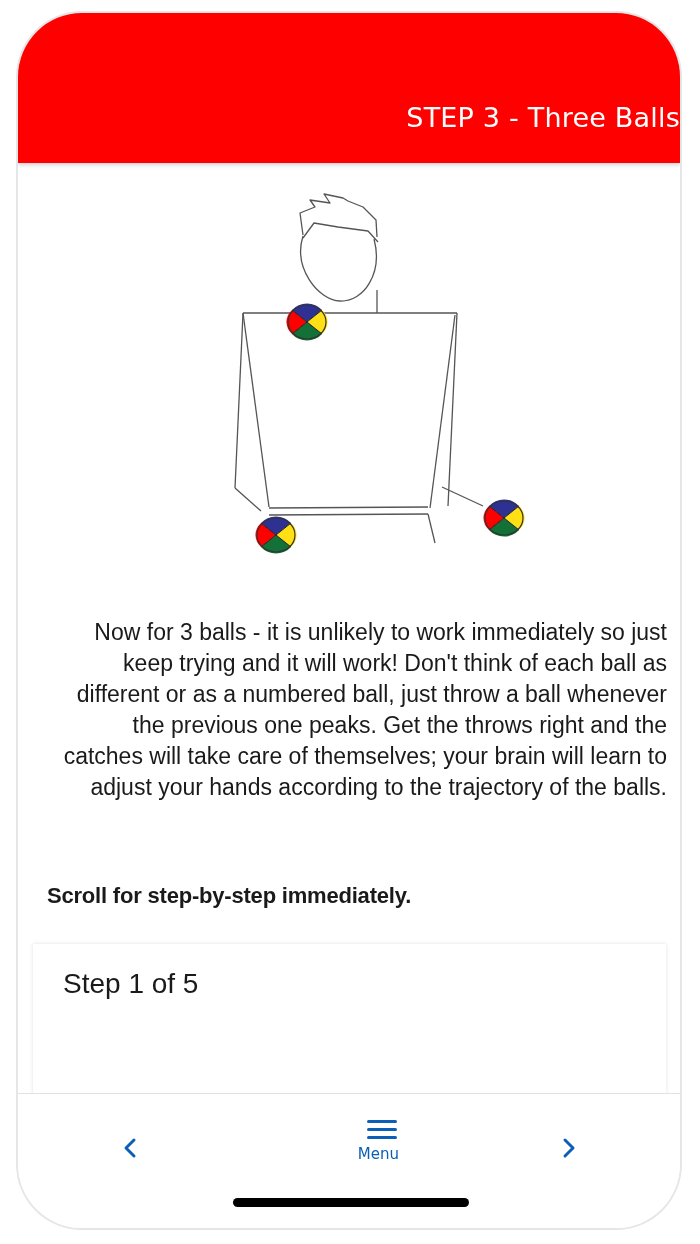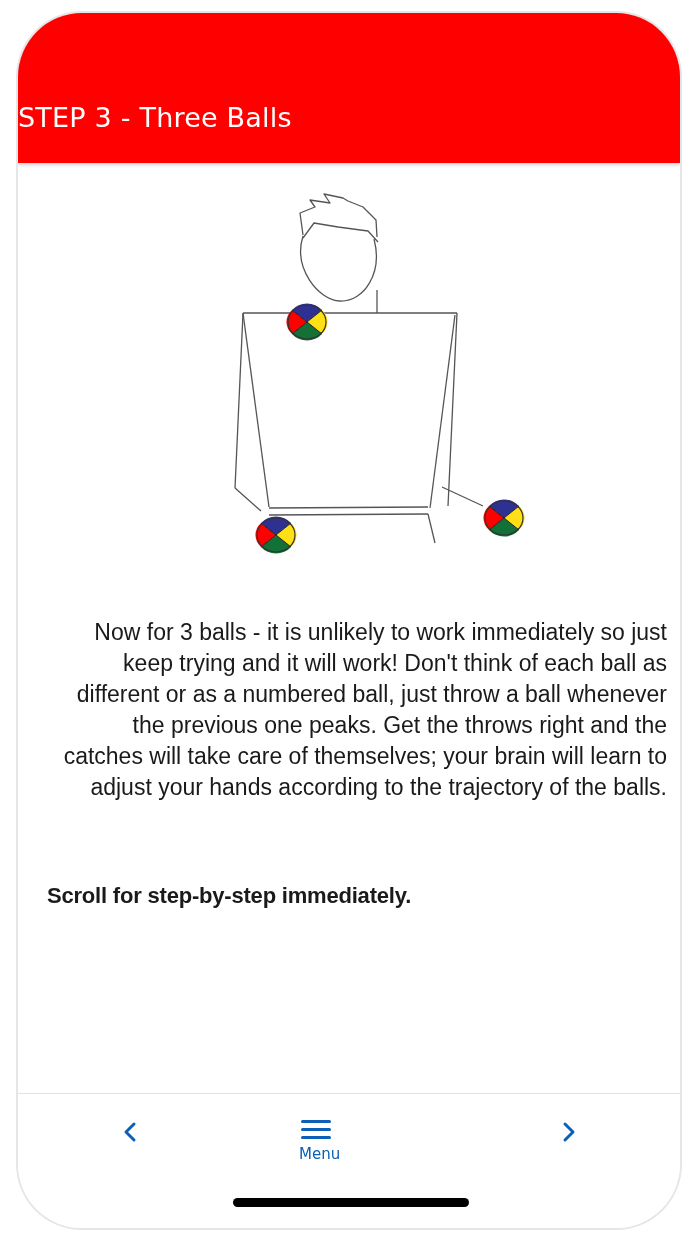--- a/index.html
+++ b/index.html
@@ -23,21 +23,21 @@
     left: 0; top: 0;
     width: 100%; height: 150px;
     background: #fe0000;
     box-shadow: 0 2px 4px rgba(0,0,0,0.18);
     z-index: 2;
   }
   .header-title {
     position: absolute;
     left: 0; right: 0;
     top: 89px;
-    text-align: left;
+    text-align: right;
     color: #ffffff;
     font-family: "DejaVu Sans", sans-serif;
     font-size: 27px;
     letter-spacing: 0.2px;
   }
   .illustration {
     position: absolute;
     left: 0; top: 150px;
     width: 662px; height: 440px;
   }
@@ -80,21 +80,21 @@
   .bottom-nav {
     position: absolute;
     left: 0; top: 1080px;
     width: 100%; height: 135px;
     background: #ffffff;
     border-top: 1px solid #e2e2e2;
     z-index: 3;
   }
   .nav-btn {
     position: absolute;
-    display: flex; align-items: flex-start; justify-content: center;
+    display: flex; align-items: flex-end; justify-content: center;
     cursor: pointer;
   }
   .nav-prev { left: 92px; top: 26px; width: 40px; height: 40px; }
   .nav-next { left: 531px; top: 26px; width: 40px; height: 40px; }
   .nav-menu {
     left: 281px; top: 16px; width: 100px; height: 60px;
     flex-direction: column;
   }
   .menu-label {
     font-family: "DejaVu Sans", sans-serif;
@@ -157,20 +157,23 @@
       </g>
       <use href="#ball" x="289" y="159"></use>
       <use href="#ball" x="258" y="372"></use>
       <use href="#ball" x="486" y="355"></use>
     </svg>
   </div>
 
   <p class="body-text">Now for 3 balls - it is unlikely to work immediately so just keep trying and it will work! Don't think of each ball as different or as a numbered ball, just throw a ball whenever the previous one peaks. Get the throws right and the catches will take care of themselves; your brain will learn to adjust your hands according to the trajectory of the balls.</p>
   <p class="scroll-hint">Scroll for step-by-step immediately.</p>
 
+  <div class="step-card">
+    <div class="step-label">Step 1 of 5</div>
+  </div>
 
   <div class="bottom-nav">
     <div class="nav-btn nav-prev">
       <svg width="20" height="24" viewBox="0 0 20 24">
         <polyline points="14,4 6,12 14,20" fill="none" stroke="#0b5fb6" stroke-width="3" stroke-linecap="round" stroke-linejoin="round"></polyline>
       </svg>
     </div>
     <div class="nav-btn nav-menu">
       <svg width="34" height="24" viewBox="0 0 34 24">
         <rect x="2" y="3" width="30" height="3" rx="1.5" fill="#0b5fb6"></rect>

